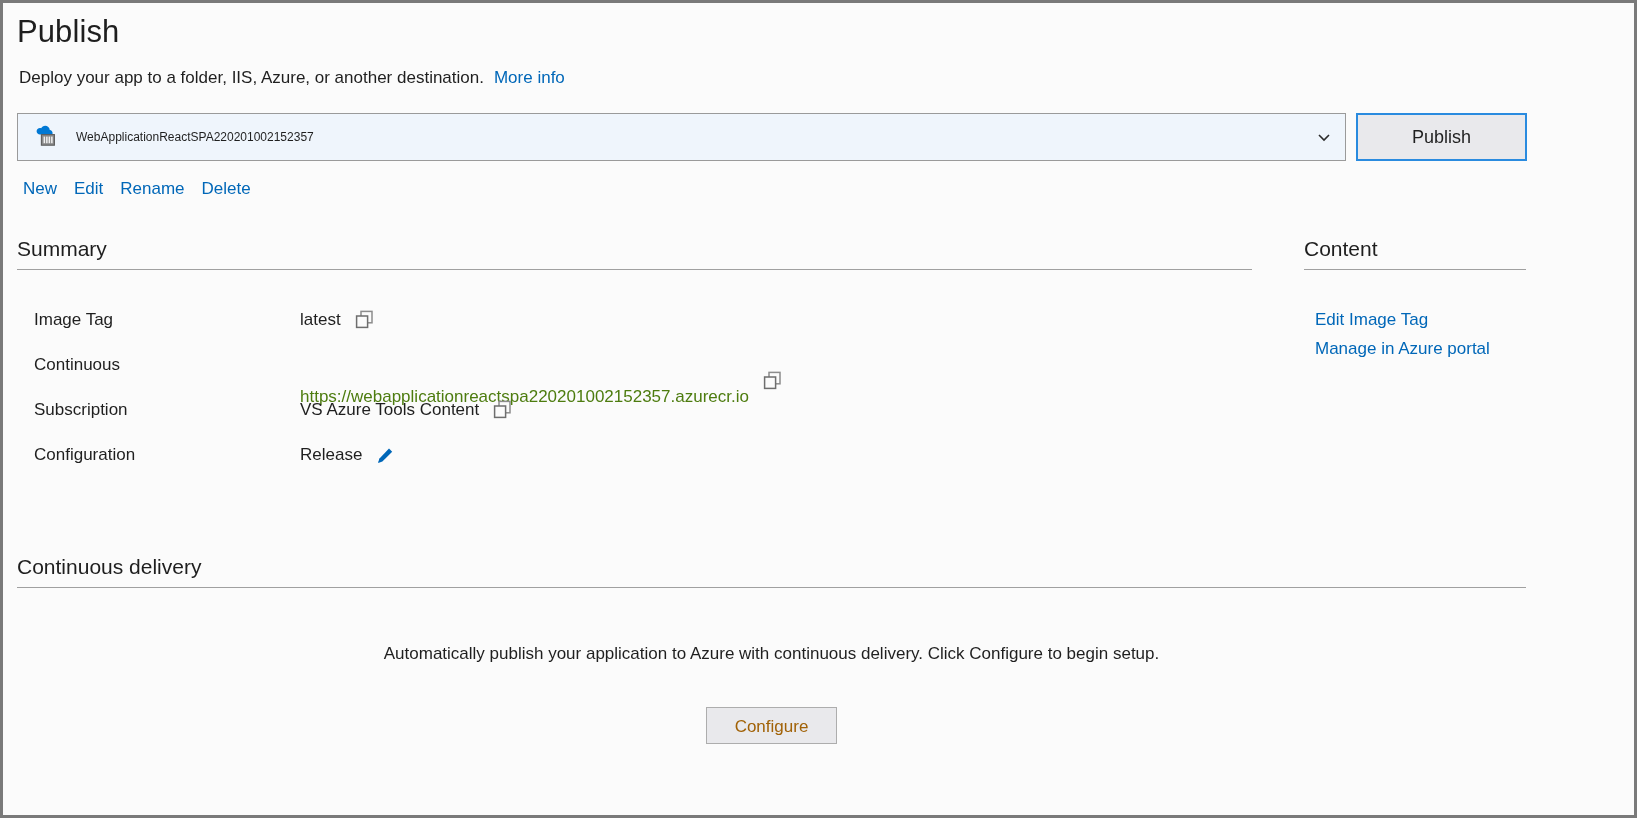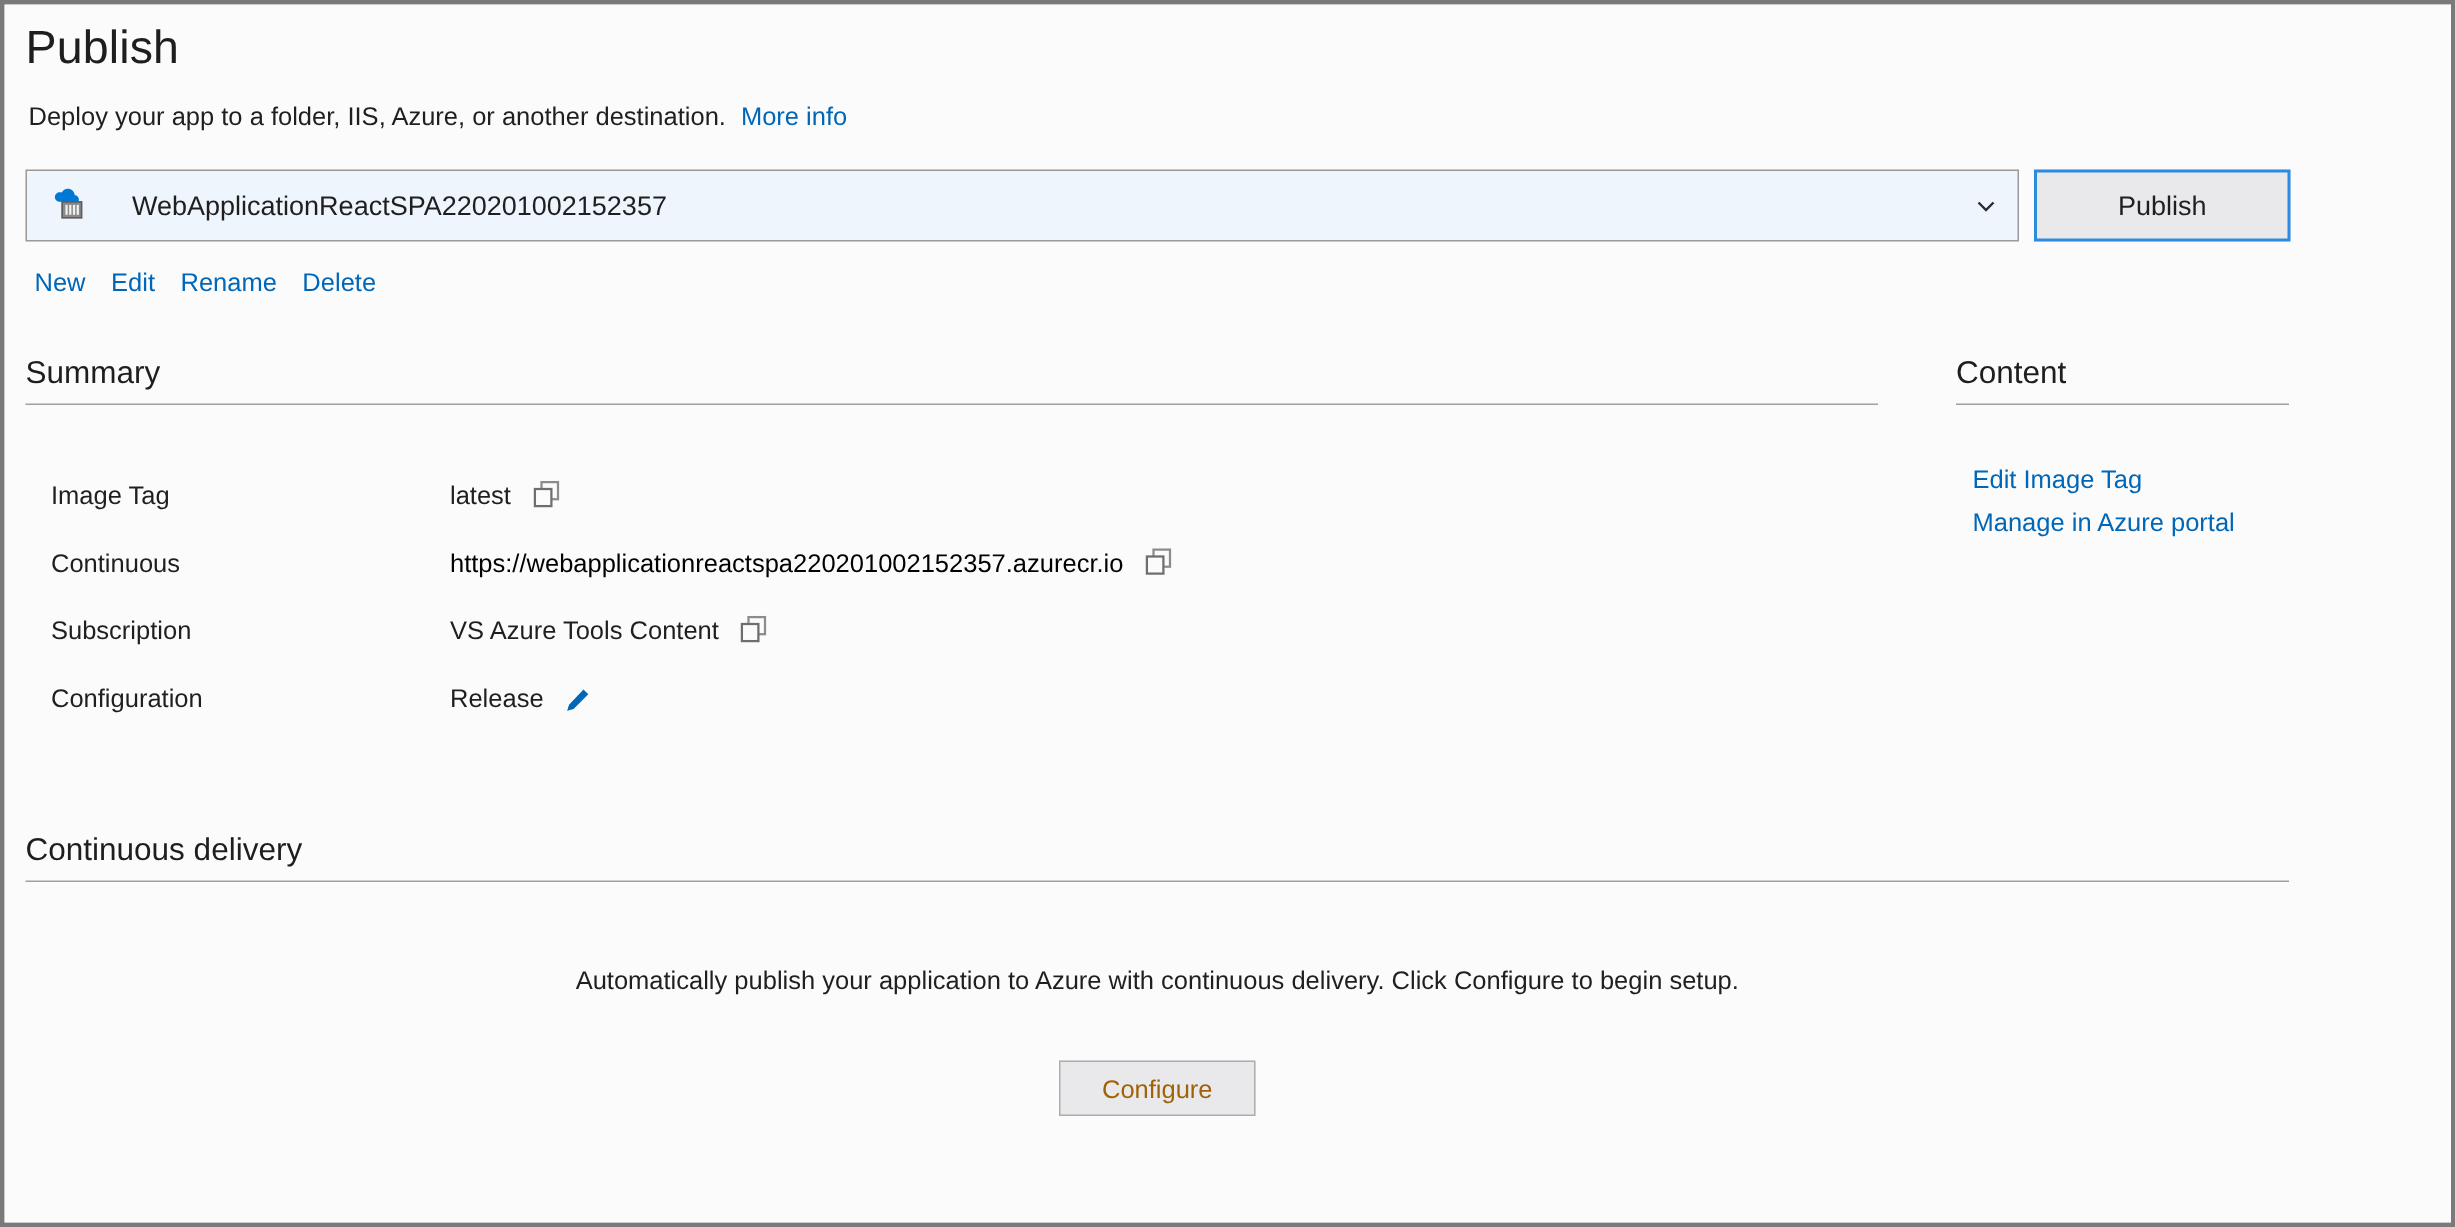--- a/index.html
+++ b/index.html
@@ -74,22 +74,22 @@
     cursor: pointer;
   }
   .profile-icon {
     margin-left: 16px;
     width: 26px;
     height: 26px;
     flex: 0 0 auto;
     position: relative;
   }
   .profile-name {
-    margin-left: 28px;
-    font-size: 18px;
+    margin-left: 16px;
+    font-size: 12px;
     color: #1f1f1f;
     white-space: nowrap;
   }
   .chevron {
     position: absolute;
     right: 14px;
     top: 50%;
     transform: translateY(-50%);
     width: 14px;
     height: 14px;
@@ -161,21 +161,21 @@
 
   
   .summary-table {
     position: absolute;
     left: 14px;
     top: 305px;
     width: 1200px;
   }
   .summary-row {
     display: flex;
-    align-items: center;
+    align-items: flex-start;
     height: 45px;
   }
   .summary-label {
     width: 283px;
     flex: 0 0 283px;
     padding-left: 17px;
     box-sizing: border-box;
     font-size: 17px;
     color: #1f1f1f;
     line-height: 24px;
@@ -183,23 +183,24 @@
   .summary-value {
     font-size: 17px;
     color: #1f1f1f;
     line-height: 24px;
     display: flex;
     align-items: center;
     gap: 14px;
     white-space: nowrap;
   }
   .summary-value a.link-text {
-    color: #000000;
+    color: #4d7c0f;
     text-decoration: none;
     cursor: pointer;
+    margin-top: 32px;
   }
 
   .copy-icon {
     width: 19px;
     height: 19px;
     flex: 0 0 auto;
     cursor: pointer;
     position: relative;
     top: -1px;
   }

